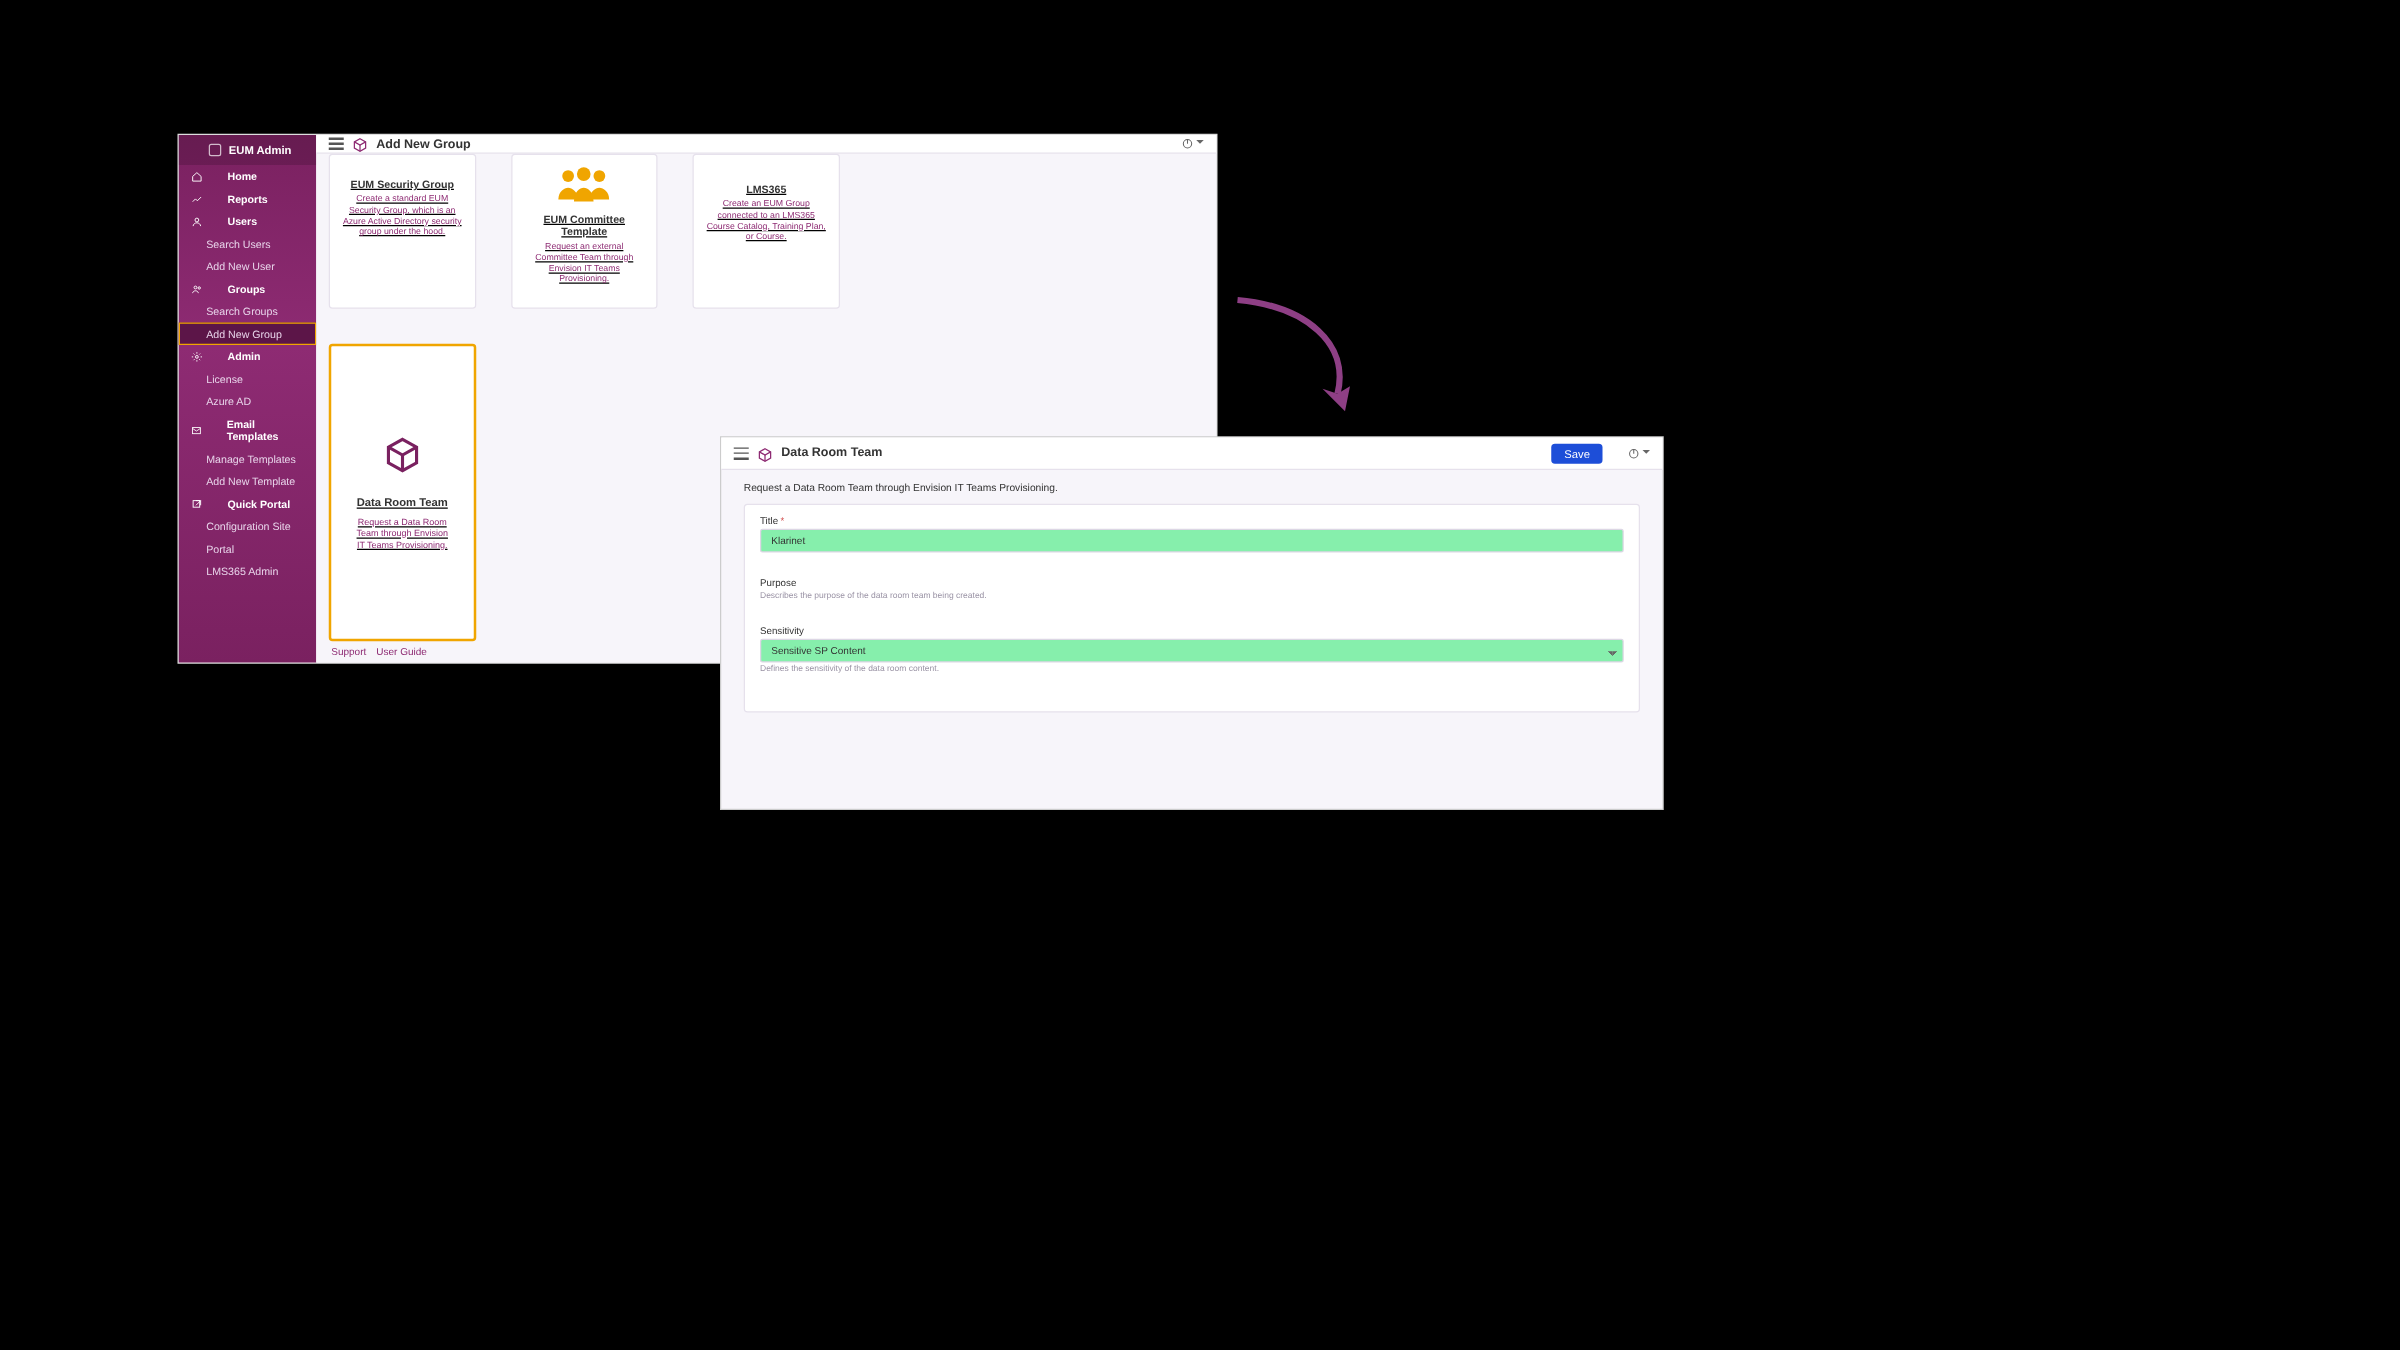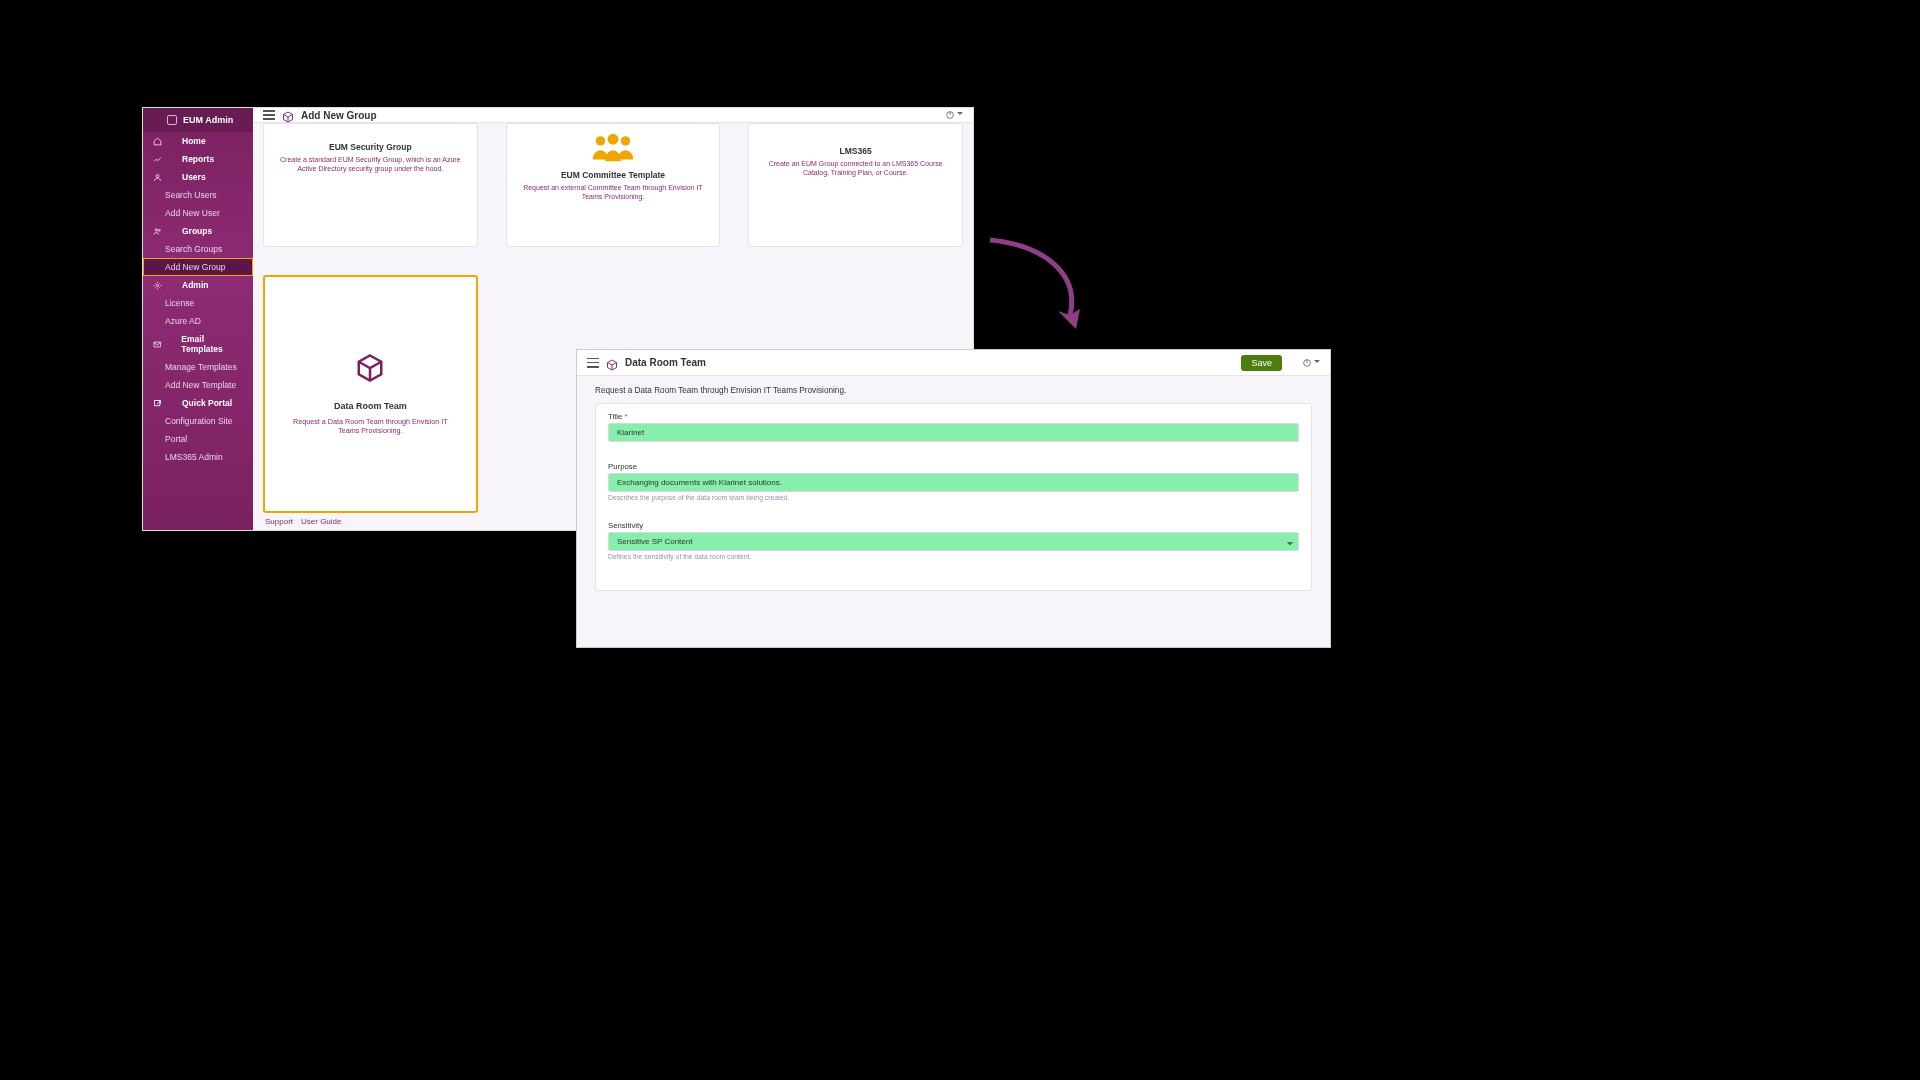--- a/index.html
+++ b/index.html
@@ -26,38 +26,38 @@
   .hamburger { width:12px; height:10px; display:flex; flex-direction:column; justify-content:space-between; cursor:pointer;}
   .hamburger span { height:1.6px; background:#555; width:100%; }
   .cube-ico { width:12px; height:12px; color:#8e2b73;}
   .cube-ico svg{width:100%;height:100%;}
   .hdr-title { font-size:10px; font-weight:600; color:#333;}
   .hdr-spacer{flex:1;}
   .hdr-power { width:18px; display:flex; align-items:center; gap:2px; color:#666; font-size:8px; cursor:pointer;}
   .hdr-power::after{content:"";border:3px solid transparent;border-top-color:#666;}
 
   
-  .grid { padding:0 10px; display:grid; grid-template-columns:repeat(3,1fr); gap:28px;}
+  .grid { padding:0 10px; display:grid; grid-template-columns:repeat(5,1fr); gap:28px;text-decoration:underline;}
   .card { background:#fff; border:1px solid #e6e1ec; border-radius:3px; height:124px; padding:8px 10px 10px; display:flex; flex-direction:column; align-items:center; text-align:center;}
   .card.partial { justify-content:flex-start;}
   .card-title { font-size:8.5px; font-weight:600; color:#333; margin-top:4px;}
   .card-desc  { font-size:7px; color:#8e2b73; margin-top:4px; line-height:1.25;}
   .card-ico { width:50px; height:34px; display:flex; align-items:center; justify-content:center;}
   .big-card { grid-column:1; background:#fff; border:2px solid #f0a500; border-radius:3px; height:238px; display:flex; flex-direction:column; align-items:center; justify-content:center; text-align:center; padding:20px;}
   .big-card .cube { width:30px; height:30px; color:#7a2160;}
   .big-card .cube svg{width:100%;height:100%;}
   .big-title{font-size:9px;font-weight:600;color:#333;margin-top:18px;}
   .big-desc{font-size:7.2px;color:#8e2b73;margin-top:6px;line-height:1.25;}
 
   .footer-links{padding:4px 12px;display:flex;gap:8px;font-size:8px;}
   .footer-links a{color:#8e2b73;text-decoration:none;cursor:pointer;}
 
   
   .win2 .hdr { height:26px; }
-  .save-btn { background:#4d7c0f; color:#fff; border:none; border-radius:3px; font-size:9px; padding:3px 10px; cursor:pointer;}
+  .save-btn { background:#1d4ed8; color:#fff; border:none; border-radius:3px; font-size:9px; padding:3px 10px; cursor:pointer;}
   .form-wrap { padding:10px 18px; }
   .intro { font-size:8.2px; color:#333; margin-bottom:8px;}
   .form-card { background:#fff; border:1px solid #e6e1ec; border-radius:3px; padding:8px 12px 10px;}
   .fld { margin-bottom:20px; }
   .fld-lbl { font-size:7.8px; color:#333;}
   .fld-lbl .req{color:#d04a4a; margin-left:2px;}
   .fld input, .fld select { width:100%; font-size:8px; padding:4px 8px; border:1px solid #dcd6e4; border-radius:2px; background:#86efac; color:#333; margin-top:2px;}
   .fld select { appearance:none; background-image:linear-gradient(45deg,transparent 50%,#666 50%),linear-gradient(135deg,#666 50%,transparent 50%); background-position:right 8px top 9px,right 4px top 9px; background-size:4px 4px,4px 4px; background-repeat:no-repeat;}
   .fld-help { font-size:6.8px; color:#9a93a5; margin-top:2px;}
 
@@ -268,21 +268,20 @@
   <div class="form-wrap">
     <div class="intro">Request a Data Room Team through Envision IT Teams Provisioning.</div>
 
     <div class="form-card">
       <div class="fld">
         <div class="fld-lbl"><span>Title</span><span class="req">*</span></div>
         <input type="text" value="Klarinet" style="">
       </div>
       <div class="fld">
         <div class="fld-lbl">Purpose</div>
-        <input type="text" value="Exchanging documents with Klarinet solutions." style="">
         <div class="fld-help">Describes the purpose of the data room team being created.</div>
       </div>
       <div class="fld">
         <div class="fld-lbl">Sensitivity</div>
         <select>
           <option>Sensitive SP Content</option>
         </select>
         <div class="fld-help">Defines the sensitivity of the data room content.</div>
       </div>
     </div>

